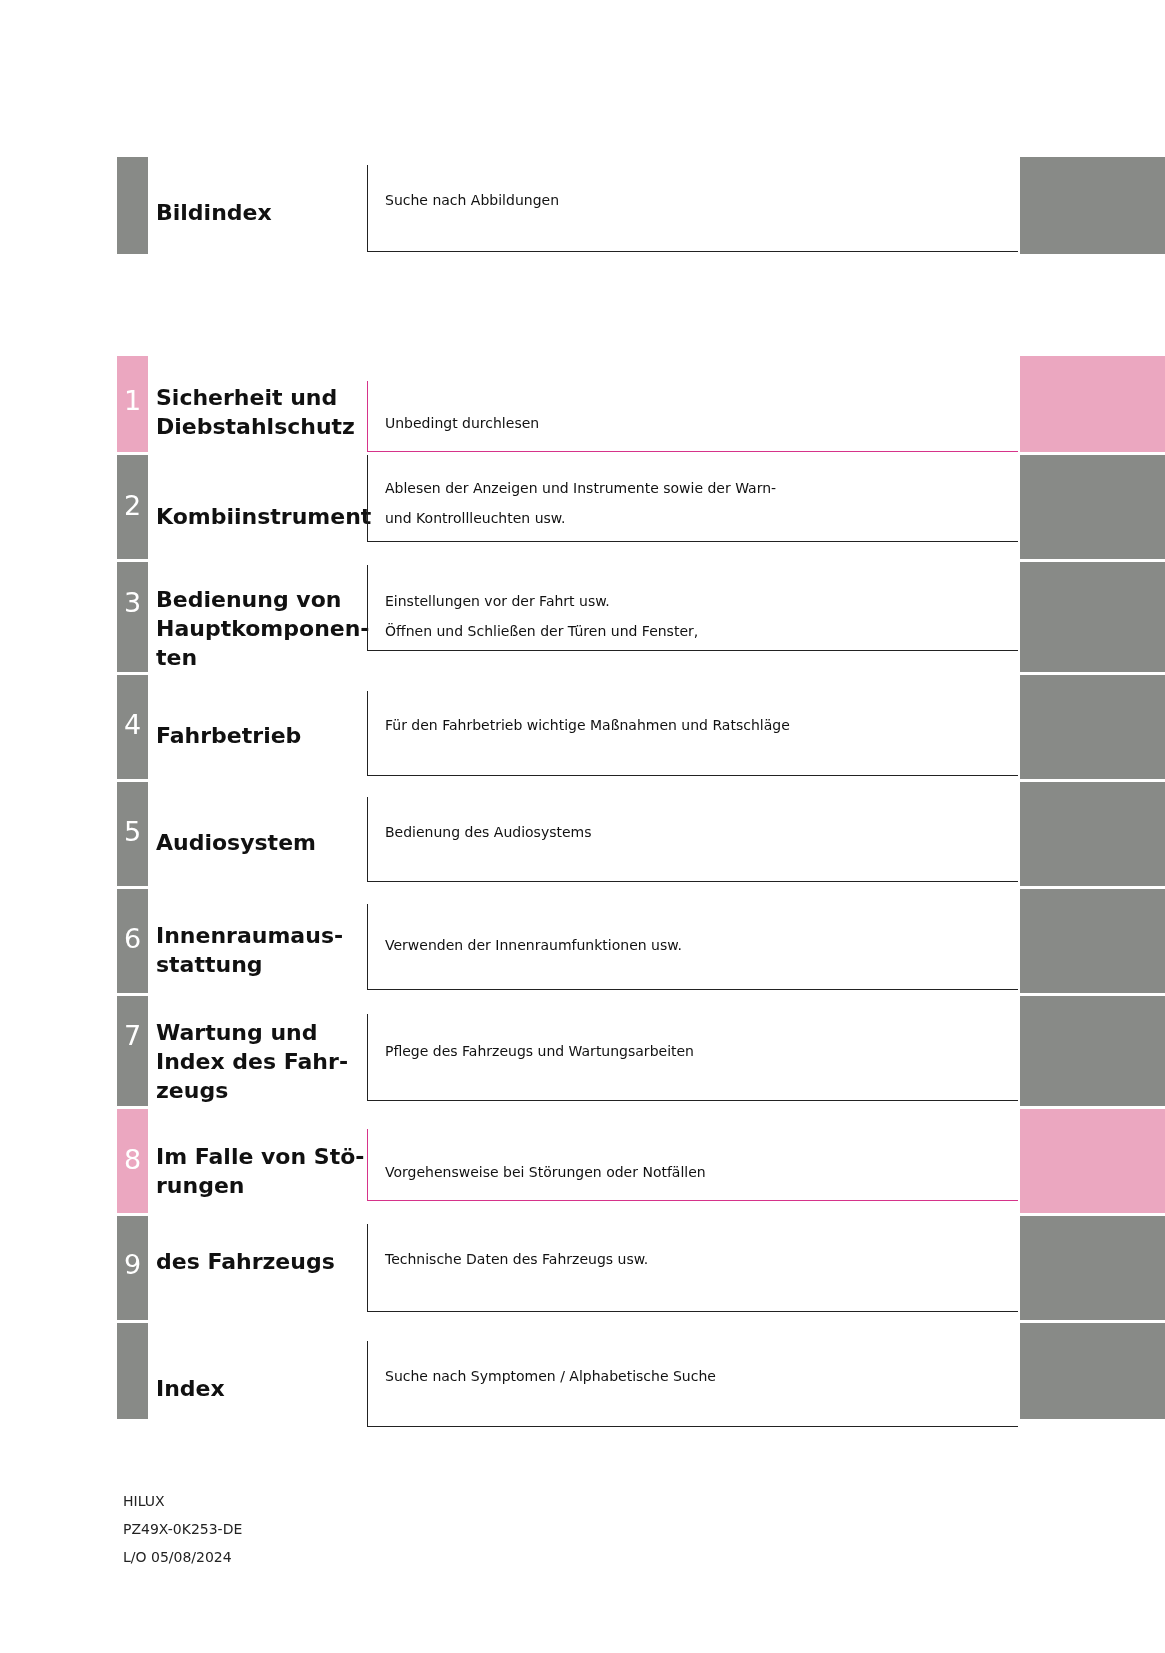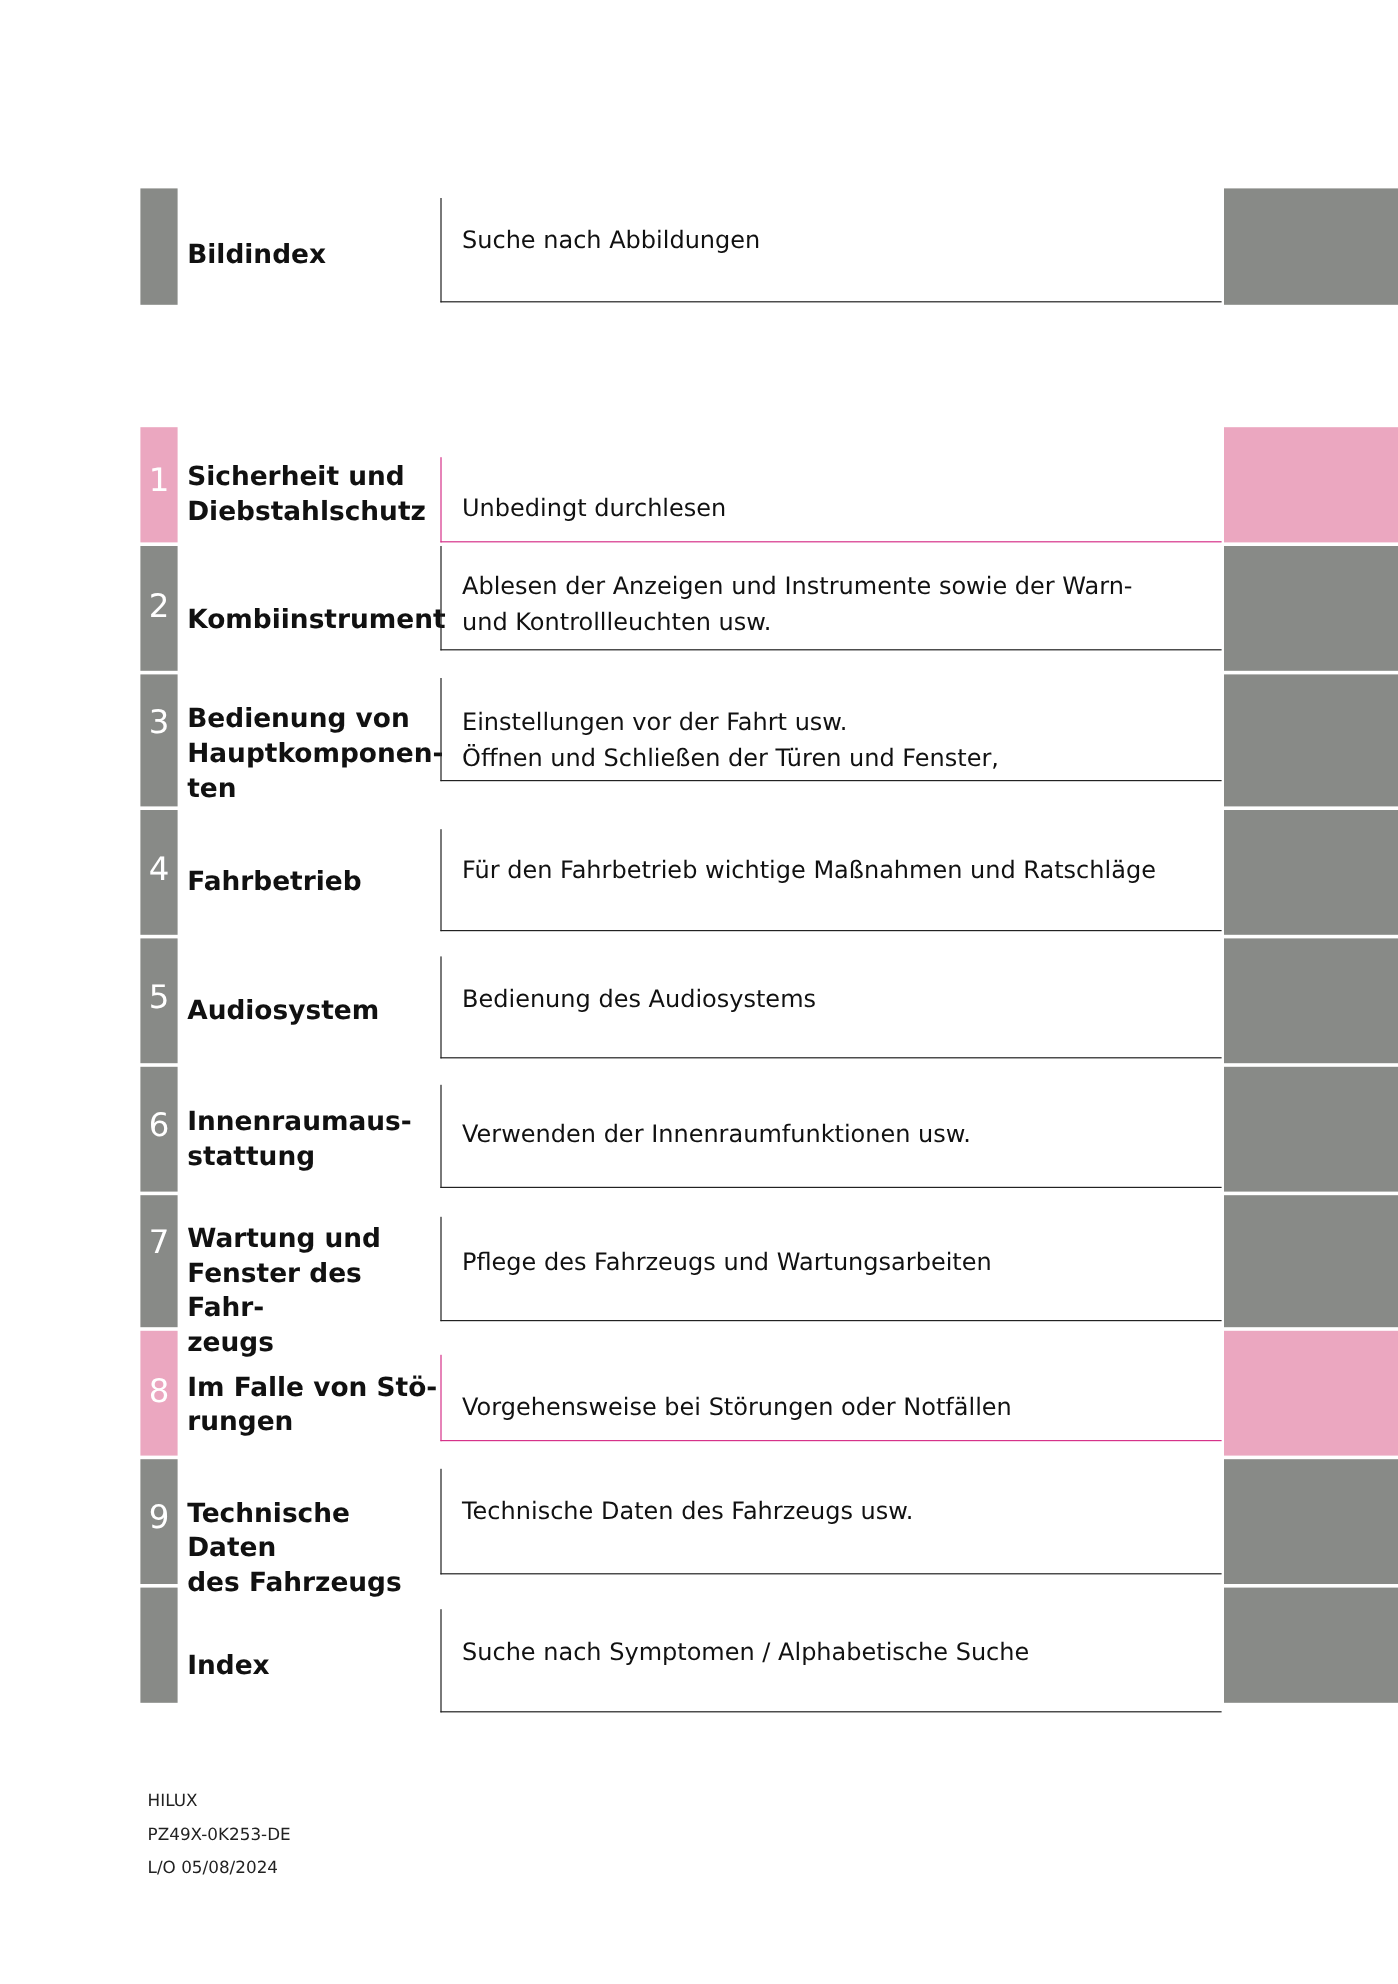--- a/index.html
+++ b/index.html
@@ -8,21 +8,21 @@
   .row { position: absolute; left: 0; width: 1165px; }
   .leftbar { position: absolute; left: 117px; width: 31px; top: 0; bottom: 0; background: #888a87; }
   .leftbar.pink { background: #eba7c0; }
   .num { position: absolute; left: 0; width: 31px; text-align: center; color: #fff;
          font-size: 27px; font-family: "DejaVu Sans", sans-serif; }
   .title { position: absolute; left: 156px; width: 215px; font-weight: bold; font-size: 22px;
            line-height: 29px; color: #111; }
   .descbox { position: absolute; left: 367px; width: 650px; border-left: 1.5px solid #222;
              border-bottom: 1.5px solid #222; }
   .descbox.pink { border-color: #d6338a; }
-  .desc { position: absolute; left: 17px; font-size: 20px; line-height: 30px; color: #111; }
+  .desc { position: absolute; left: 17px; font-size: 14px; line-height: 30px; color: #111; }
   .rightbar { position: absolute; left: 1020px; width: 145px; top: 0; bottom: 0; background: #888a87; }
   .rightbar.pink { background: #eba7c0; }
   .footer { position: absolute; left: 123px; top: 1487px; font-size: 14px; line-height: 28px; color: #222; }
 </style>
 </head>
 <body>
 
 <div class="row" style="top:157px;height:97px;">
   <div class="leftbar"></div>
   <div class="title" style="top:41px;">Bildindex</div>
@@ -122,21 +122,21 @@
         </div>
      </div>
      <div class="rightbar"></div>
     </div>
     <div class="row" style="top: 996px; height: 110px;">
       <div class="leftbar">
        <div class="num" style="top:24px;">7</div>
      </div>
      <div class="title" style="top:22px;">
         <div>Wartung und</div>
-        <div>Fenster des Fahr-</div>
+        <div>Index des Fahr-</div>
         <div>zeugs</div>
       </div>
      <div class="descbox" style="top:18px;height:86px;">
        <div class="desc" style="top:22px;">
           <div>Pflege des Fahrzeugs und Wartungsarbeiten</div>
         </div>
      </div>
      <div class="rightbar"></div>
     </div>
     <div class="row" style="top: 1109px; height: 104px;">
@@ -152,21 +152,20 @@
           <div>Vorgehensweise bei Störungen oder Notfällen</div>
         </div>
      </div>
      <div class="rightbar pink"></div>
     </div>
     <div class="row" style="top: 1216px; height: 104px;">
       <div class="leftbar">
        <div class="num" style="top:33px;">9</div>
      </div>
      <div class="title" style="top:31px;">
-        <div>Technische Daten</div>
         <div>des Fahrzeugs</div>
       </div>
      <div class="descbox" style="top:8px;height:87px;">
        <div class="desc" style="top:20px;">
           <div>Technische Daten des Fahrzeugs usw.</div>
         </div>
      </div>
      <div class="rightbar"></div>
     </div>
     <div class="row" style="top: 1323px; height: 96px;">

